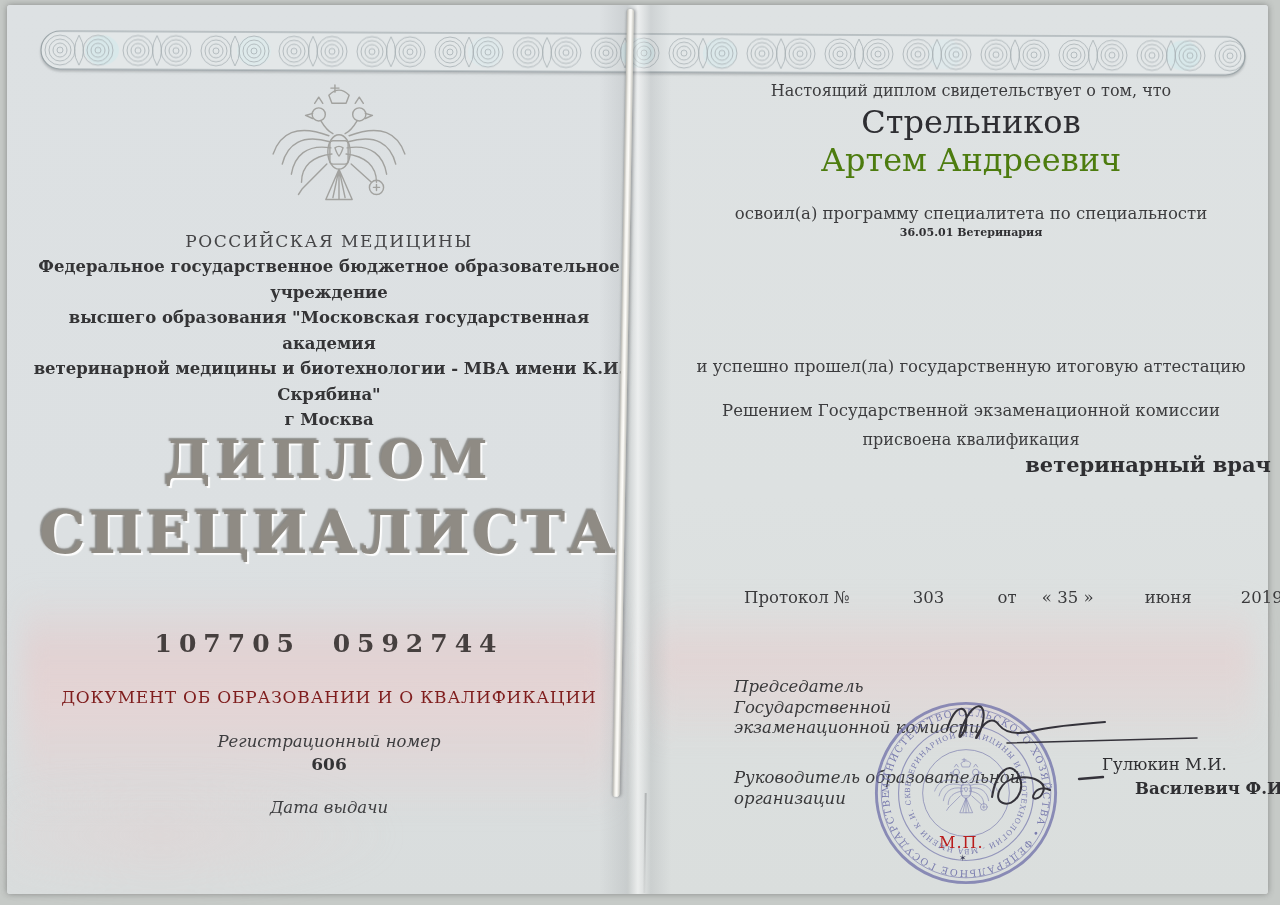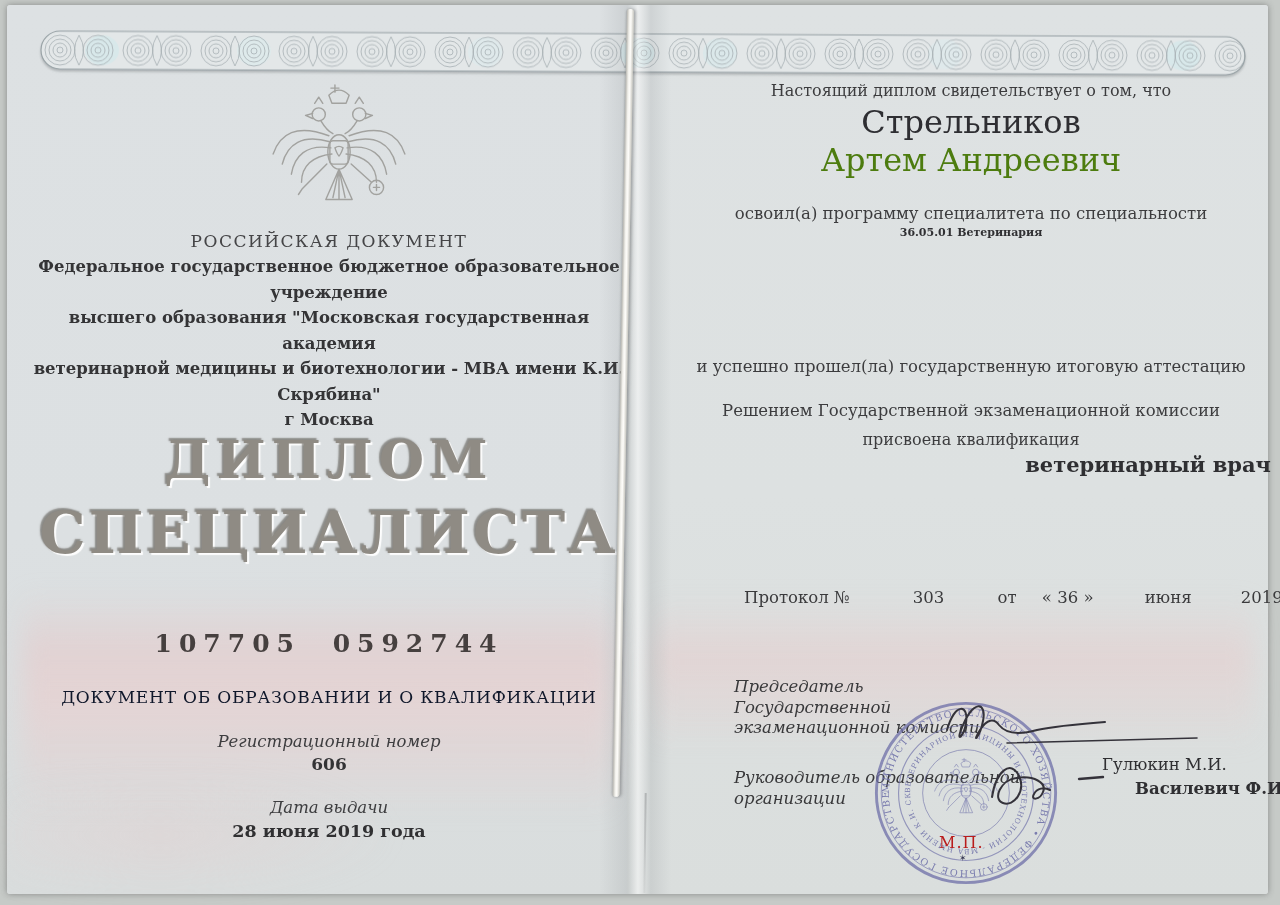--- a/index.html
+++ b/index.html
@@ -48,21 +48,21 @@
   .lp { position:absolute; left:22px; width:600px; text-align:center; color:#3c3c3e; }
   .coat { position:absolute; left:252px; top:76px; width:160px; height:152px; }
   .country { top:226px; font-size:17px; letter-spacing:1.5px; color:#454547; }
   .inst { top:249px; font-weight:bold; font-size:16.5px; line-height:25.5px; color:#343436; }
   .big-title { position:absolute; left:22px; width:600px; text-align:center;
       font-weight:bold; color:#8f8b84;
       text-shadow:-2px -2px 1.5px rgba(78,74,68,.55), 2px 2px 1px rgba(255,255,255,.95), 0 0 2px rgba(120,116,110,.25); }
   .t1 { top:424px; font-size:52px; letter-spacing:6px; }
   .t2 { top:494px; font-size:58px; letter-spacing:3px; }
   .serial { top:624px; font-size:25px; font-weight:bold; letter-spacing:7px; word-spacing:16px; color:#46403f; }
-  .doctype { top:682px; font-size:17px; letter-spacing:.8px; color:#0f172a; }
+  .doctype { top:682px; font-size:17px; letter-spacing:.8px; color:#7f1d1d; }
   .reg-label { top:727px; font-style:italic; font-size:16.5px; color:#3d3d3f; }
   .reg-num { top:749px; font-weight:bold; font-size:17px; color:#333335; }
   .date-label { top:793px; font-style:italic; font-size:16.5px; color:#3d3d3f; }
   .date-val { top:816px; font-weight:bold; font-size:17.5px; color:#303032; }
 
   
   .rp { position:absolute; left:664px; width:600px; text-align:center; color:#3c3c3e; }
   .intro { top:76px; font-size:16px; }
   .surname { top:98px; font-size:32px; color:#2e2e32; }
   .patronymic { top:136px; font-size:32px; color:#4d7c0f; }
@@ -161,51 +161,50 @@
             <path d="M58 82 L34 106 M34 106 l-4 6"></path>
             <path d="M82 82 L102 100"></path>
             <circle cx="107" cy="105" r="7"></circle>
             <path d="M104 105 h6 M107 102 v6"></path>
           </g>
         </symbol>
       </defs>
       <use href="#eagle" width="140" height="150" style="color:#a2a29f"></use>
     </svg>
 
-    <div class="lp country">РОССИЙСКАЯ ДОКУМЕНТ</div>
+    <div class="lp country">РОССИЙСКАЯ МЕДИЦИНЫ</div>
     <div class="lp inst">
       <div>Федеральное государственное бюджетное образовательное учреждение</div>
       <div>высшего образования "Московская государственная академия</div>
       <div>ветеринарной медицины и биотехнологии - МВА имени К.И. Скрябина"</div>
       <div>г Москва</div>
     </div>
     <div class="big-title t1">ДИПЛОМ</div>
     <div class="big-title t2">СПЕЦИАЛИСТА</div>
     <div class="lp serial">107705 0592744</div>
     <div class="lp doctype">ДОКУМЕНТ ОБ ОБРАЗОВАНИИ И О КВАЛИФИКАЦИИ</div>
     <div class="lp reg-label">Регистрационный номер</div>
     <div class="lp reg-num">606</div>
     <div class="lp date-label">Дата выдачи</div>
-    <div class="lp date-val">28 июня 2019 года</div>
 
     <div class="rp intro">Настоящий диплом свидетельствует о том, что</div>
     <div class="rp surname">Стрельников</div>
     <div class="rp patronymic">Артем Андреевич</div>
     <div class="rp program">освоил(а) программу специалитета по специальности</div>
     <div class="rp spec">36.05.01 Ветеринария</div>
     <div class="rp attest">и успешно прошел(ла) государственную итоговую аттестацию</div>
     <div class="rp commission">Решением Государственной экзаменационной комиссии</div>
     <div class="rp qual-label">присвоена квалификация</div>
     <div class="rp qual-value">ветеринарный врач</div>
 
     <div class="protocol">
       <span>Протокол №</span>
       <span class="p-num">303</span>
       <span class="p-ot">от</span>
-      <span class="p-day">« 36 »</span>
+      <span class="p-day">« 35 »</span>
       <span class="p-month">июня</span>
       <span class="p-year">2019</span>
       
     </div>
 
     <div class="sig-title chair-title">
       <div>Председатель</div>
       <div>Государственной</div>
       <div>экзаменационной комиссии</div>
     </div>

